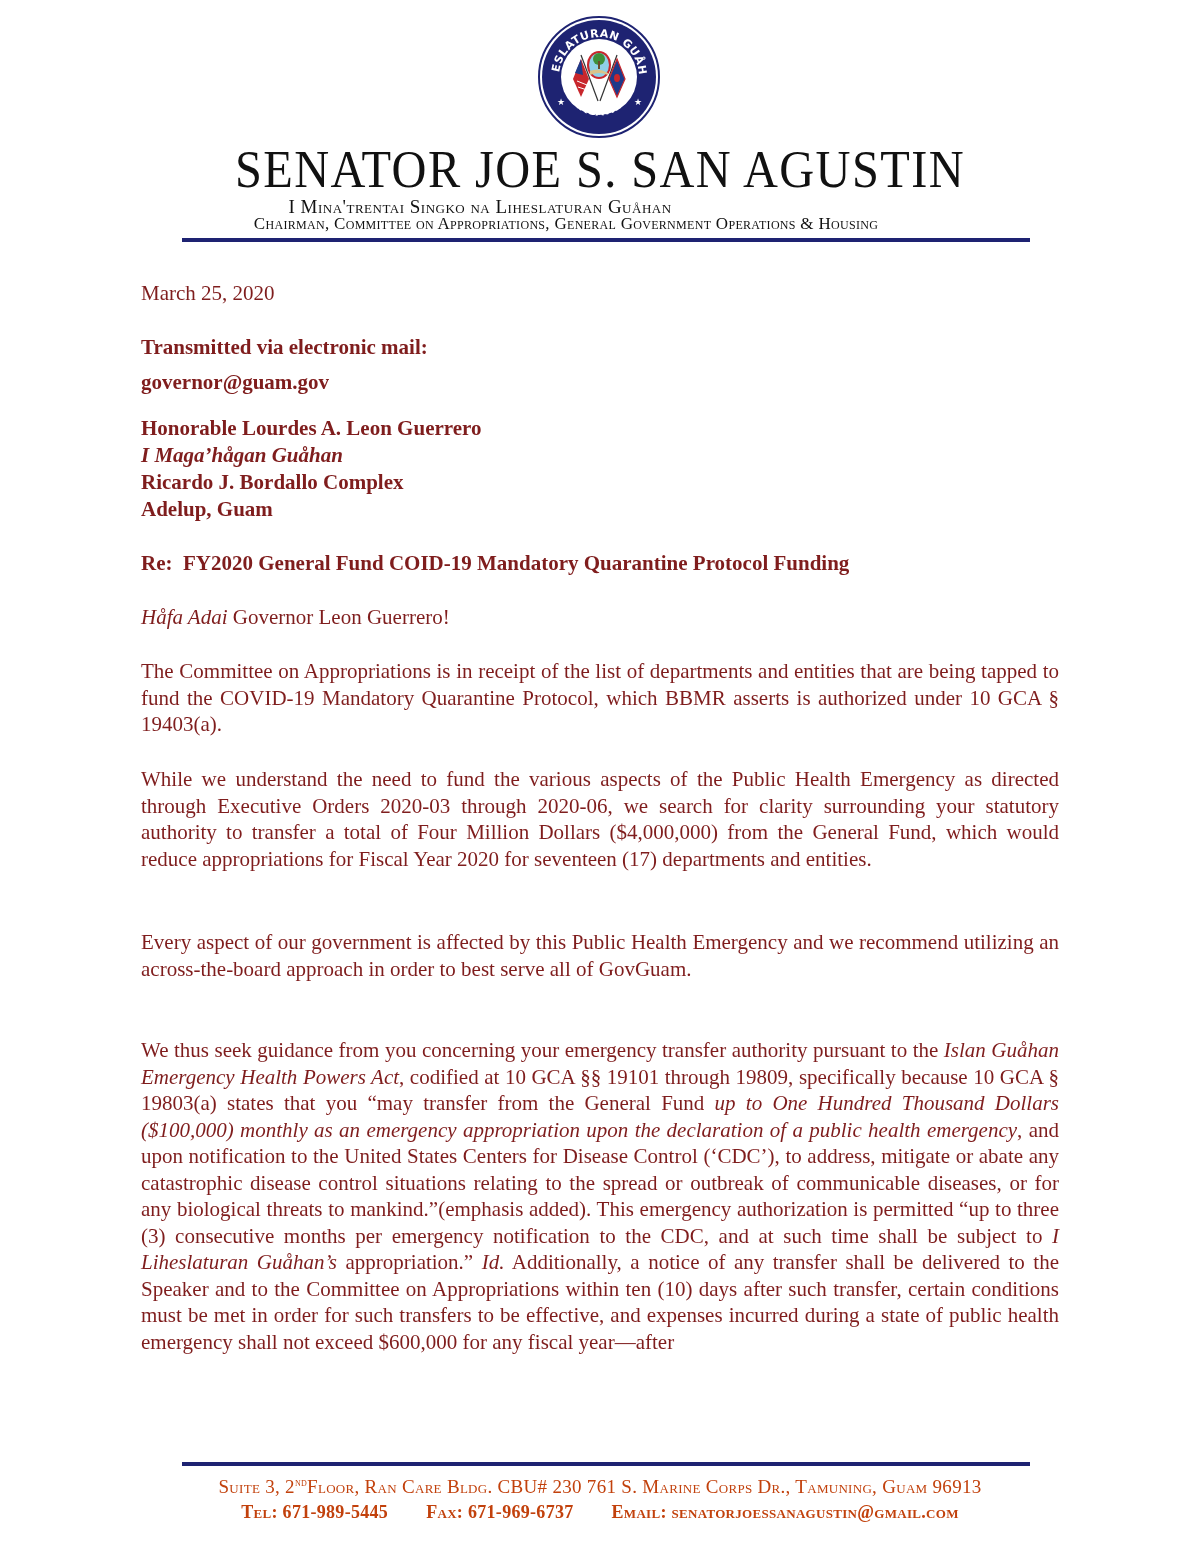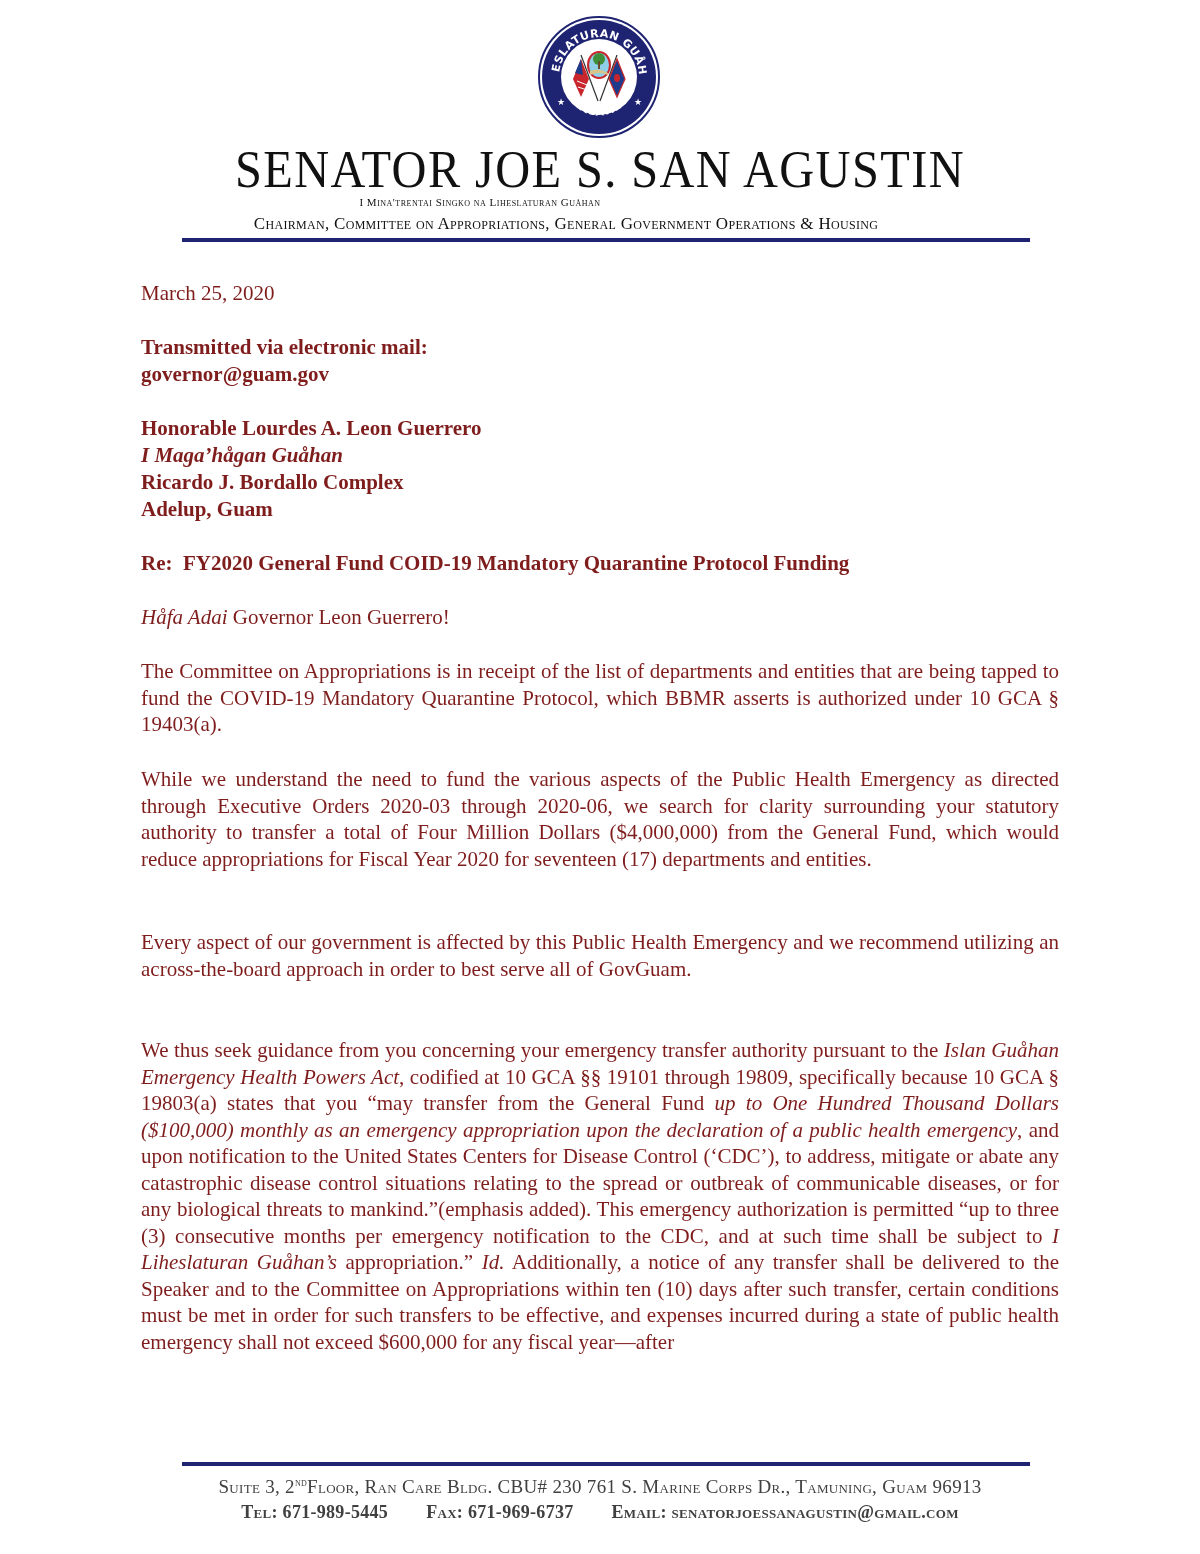--- a/index.html
+++ b/index.html
@@ -8,41 +8,41 @@
 
     .seal { position: absolute; left: 537px; top: 15px; width: 124px; height: 124px; }
 
     .letterhead-name {
       position: absolute; left: 0; width: 1200px; top: 140px; text-align: center;
       font-family: "Liberation Serif", serif; font-size: 52px; letter-spacing: 1.5px; color: #111;
       transform: scaleX(0.93); transform-origin: center;
     }
     .letterhead-sub {
       position: absolute; left: 0; width: 960px; top: 196px; text-align: center;
-      font-family: "Liberation Serif", serif; font-size: 11px; font-variant: small-caps; letter-spacing: 0.5px;
+      font-family: "Liberation Serif", serif; font-size: 19px; font-variant: small-caps; letter-spacing: 0.5px;
     }
     .letterhead-role {
       position: absolute; left: 0; width: 1132px; top: 214px; text-align: center;
       font-family: "Liberation Serif", serif; font-size: 17px; font-variant: small-caps; letter-spacing: 0.3px;
     }
     .rule { position: absolute; left: 182px; width: 848px; height: 4px; background: #1e2372; }
     .rule.top { top: 238px; }
     .rule.bottom { top: 1462px; }
 
     .body-text {
       position: absolute; left: 141px; width: 918px;
       font-family: "Liberation Serif", serif; font-size: 21px; line-height: 26.5px; color: #7f1d1d;
     }
     .justify { text-align: justify; text-align-last: left; }
     .b { font-weight: bold; }
     .i { font-style: italic; }
 
     .footer-line {
       position: absolute; left: 0; width: 1200px; text-align: center;
-      font-family: "Liberation Serif", serif; font-variant: small-caps; color: #404040; letter-spacing: 0.3px;
+      font-family: "Liberation Serif", serif; font-variant: small-caps; color: #c2410c; letter-spacing: 0.3px;
     }
     .footer-line.l1 { top: 1476px; font-size: 19px; }
     .footer-line.l2 { top: 1502px; font-size: 18px; font-weight: bold; }
     .footer-line span { display: inline-block; }
     .gap { width: 38px; }
   </style>
 </head>
 <body>
 
 <svg class="seal" viewBox="0 0 124 124">
@@ -87,21 +87,21 @@
 </svg>
 
 <div class="letterhead-name">SENATOR JOE S. SAN AGUSTIN</div>
 <div class="letterhead-sub">I Mina'trentai Singko na Liheslaturan Guåhan</div>
 <div class="letterhead-role">Chairman, Committee on Appropriations, General Government Operations &amp; Housing</div>
 <div class="rule top"></div>
 
 <div class="body-text" style="top:280px;">March 25, 2020</div>
 
 <div class="body-text b" style="top:334px;">Transmitted via electronic mail:</div>
-<div class="body-text b" style="top:361px;">governor@guam.gov</div>
+<div class="body-text b" style="top:369px;">governor@guam.gov</div>
 
 <div class="body-text b" style="top:415px;">Honorable Lourdes A. Leon Guerrero</div>
 <div class="body-text b i" style="top:442px;">I Maga’hågan Guåhan</div>
 <div class="body-text b" style="top:469px;">Ricardo J. Bordallo Complex</div>
 <div class="body-text b" style="top:496px;">Adelup, Guam</div>
 
 <div class="body-text b" style="top:550px; white-space: pre;">Re:  FY2020 General Fund COID-19 Mandatory Quarantine Protocol Funding</div>
 
 <div class="body-text" style="top:604px;">
   <span class="i">Håfa Adai</span><span> Governor Leon Guerrero!</span>

